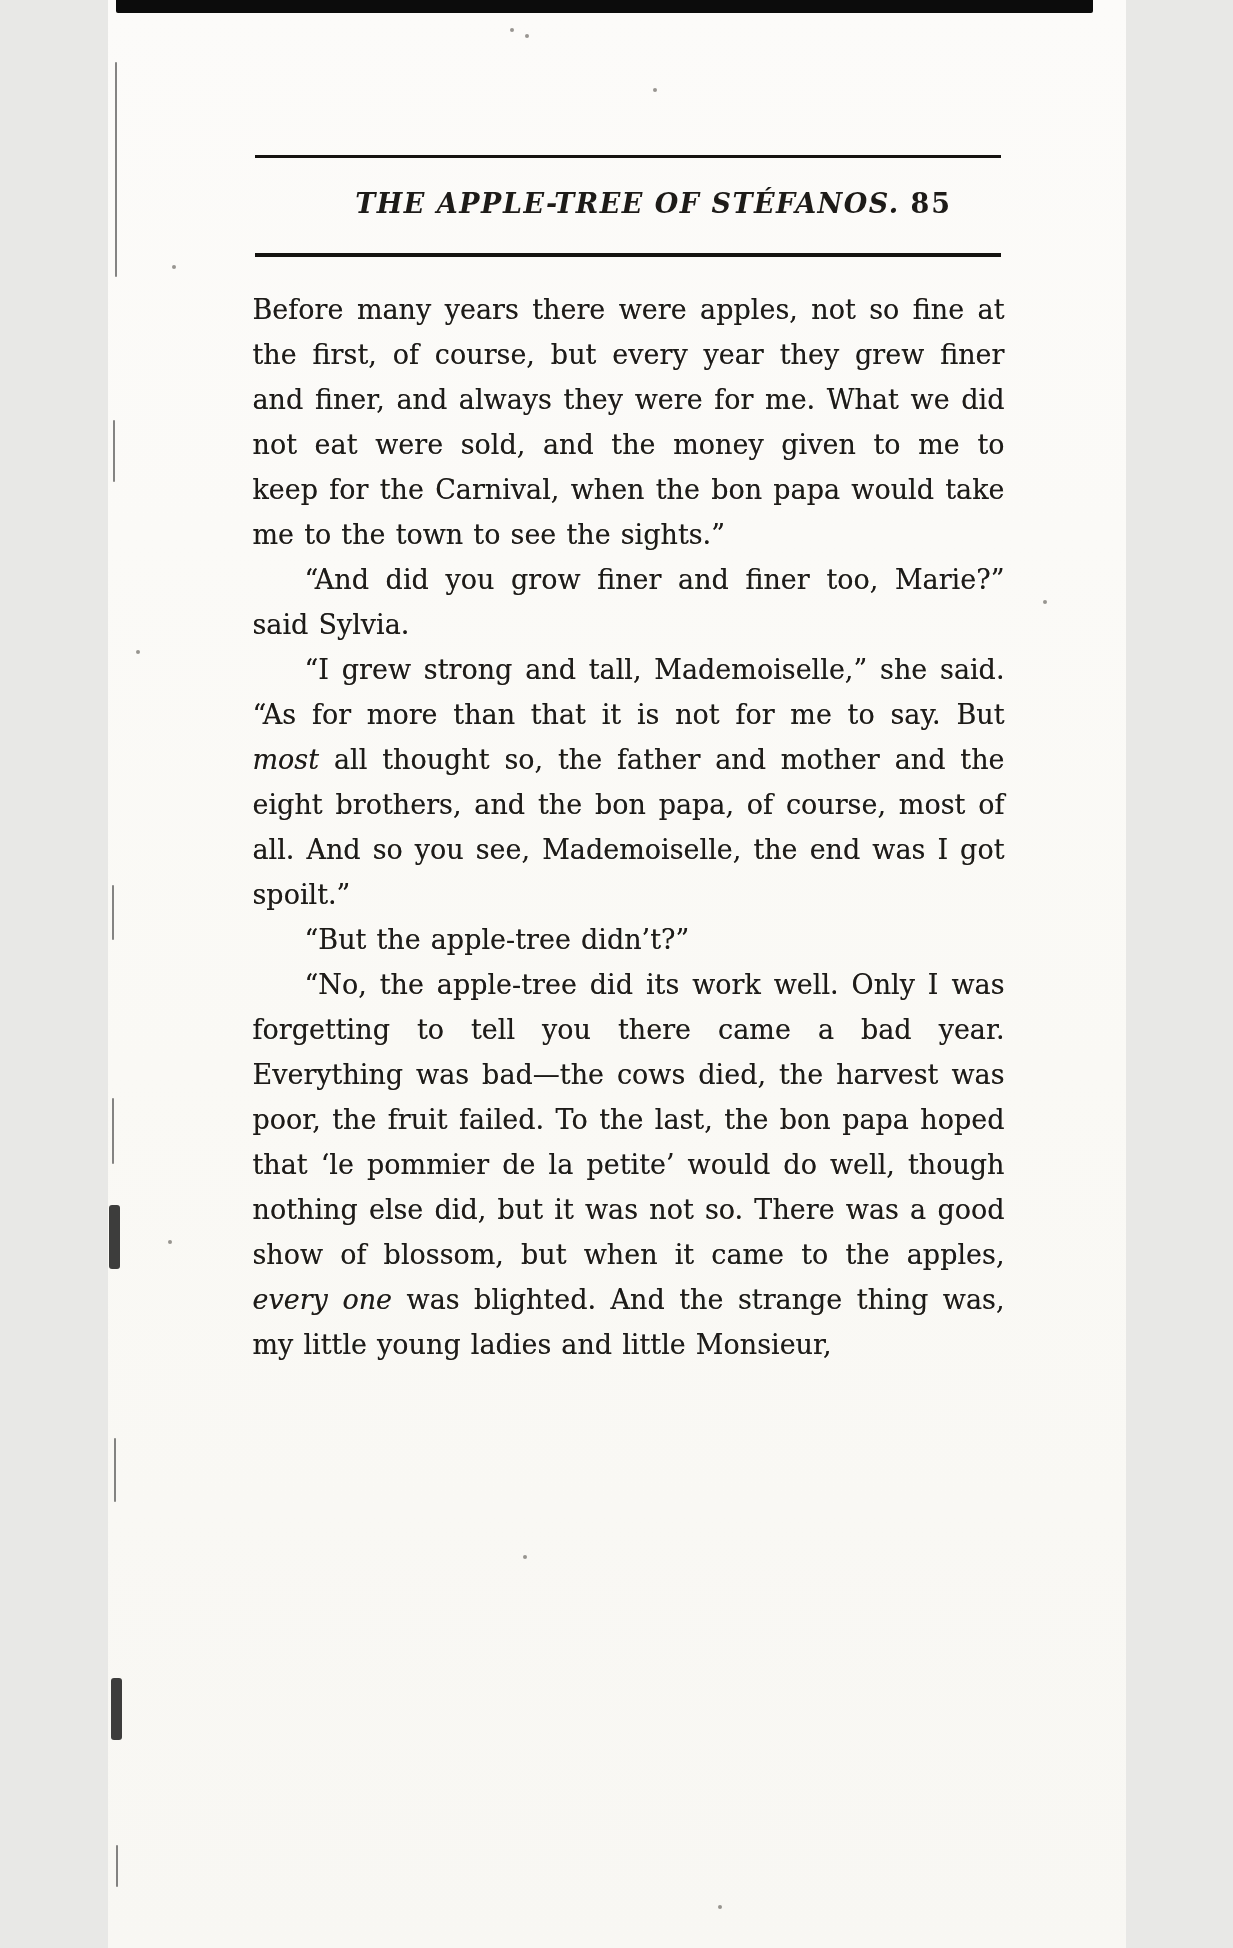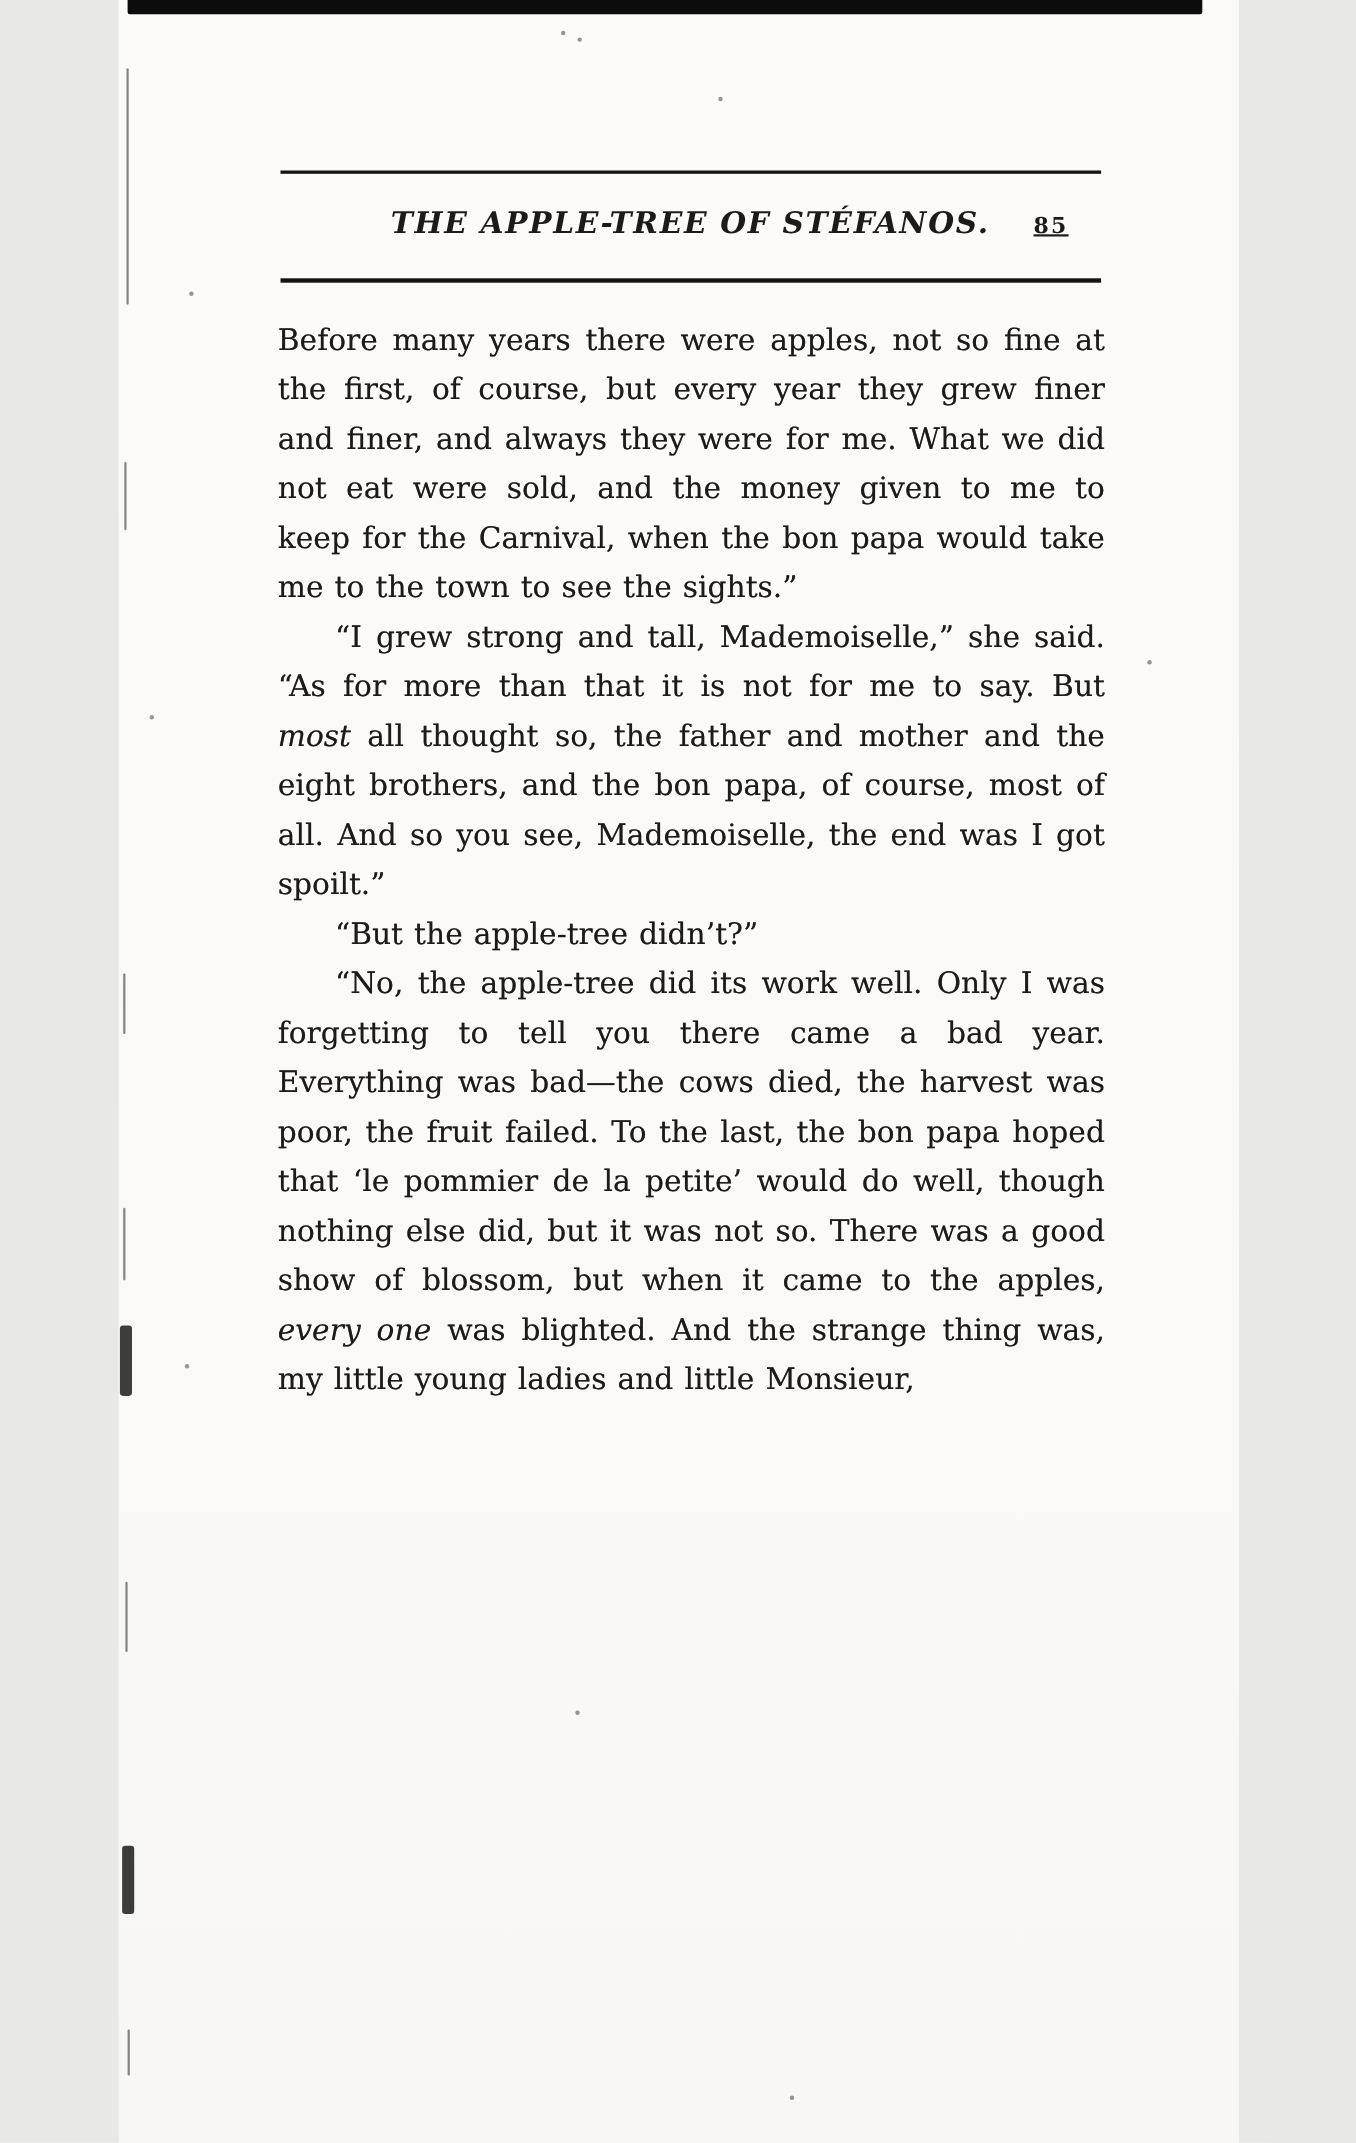--- a/index.html
+++ b/index.html
@@ -65,25 +65,24 @@
     text-align:center;
     font-style:italic;
     font-weight:700;
     font-size:27px;
     letter-spacing:1.5px;
     padding-left:90px;
     white-space:nowrap;
   }
   .folio{
     width:90px;
-    text-align:center;
+    text-align:left;
     font-weight:700;
-    font-size:20px;
+    font-size:27px;
     letter-spacing:2px;
-    text-decoration:underline;
   }
   
   .body-text{
     position:absolute;
     top:287px;
     left:145px;
     width:752px;
     font-size:27px;
     line-height:45px;
     text-align:justify;
@@ -127,18 +126,19 @@
 
   <div class="rule top"></div>
   <div class="header-row">
     <div class="running-title">THE APPLE-TREE OF STÉFANOS.</div>
     <div class="folio">85</div>
   </div>
   <div class="rule bottom"></div>
 
   <div class="body-text">
       <p class=""><span>Before many years there were apples, not so fine at the first, of course, but every year they grew finer and finer, and always they were for me.  What we did not eat were sold, and the money given to me to keep for the Carnival, when the bon papa would take me to the town to see the sights.”</span></p>
+      <p class="indent"><span>“And did you grow finer and finer too, Marie?” said Sylvia.</span></p>
       <p class="indent"><span>“I grew strong and tall, Mademoiselle,” she said. “As for more than that it is not for me to say.  But </span><span class="it">most</span><span> all thought so, the father and mother and the eight brothers, and the bon papa, of course, most of all.  And so you see, Mademoiselle, the end was I got spoilt.”</span></p>
       <p class="indent"><span>“But the apple-tree didn’t?”</span></p>
       <p class="indent"><span>“No, the apple-tree did its work well.  Only I was forgetting to tell you there came a bad year.  Everything was bad—the cows died, the harvest was poor, the fruit failed.  To the last, the bon papa hoped that ‘le pommier de la petite’ would do well, though nothing else did, but it was not so.  There was a good show of blossom, but when it came to the apples, </span><span class="it">every one</span><span> was blighted.  And the strange thing was, my little young ladies and little Monsieur,</span></p>
     </div>
 
 </div>
 
 </body></html>

